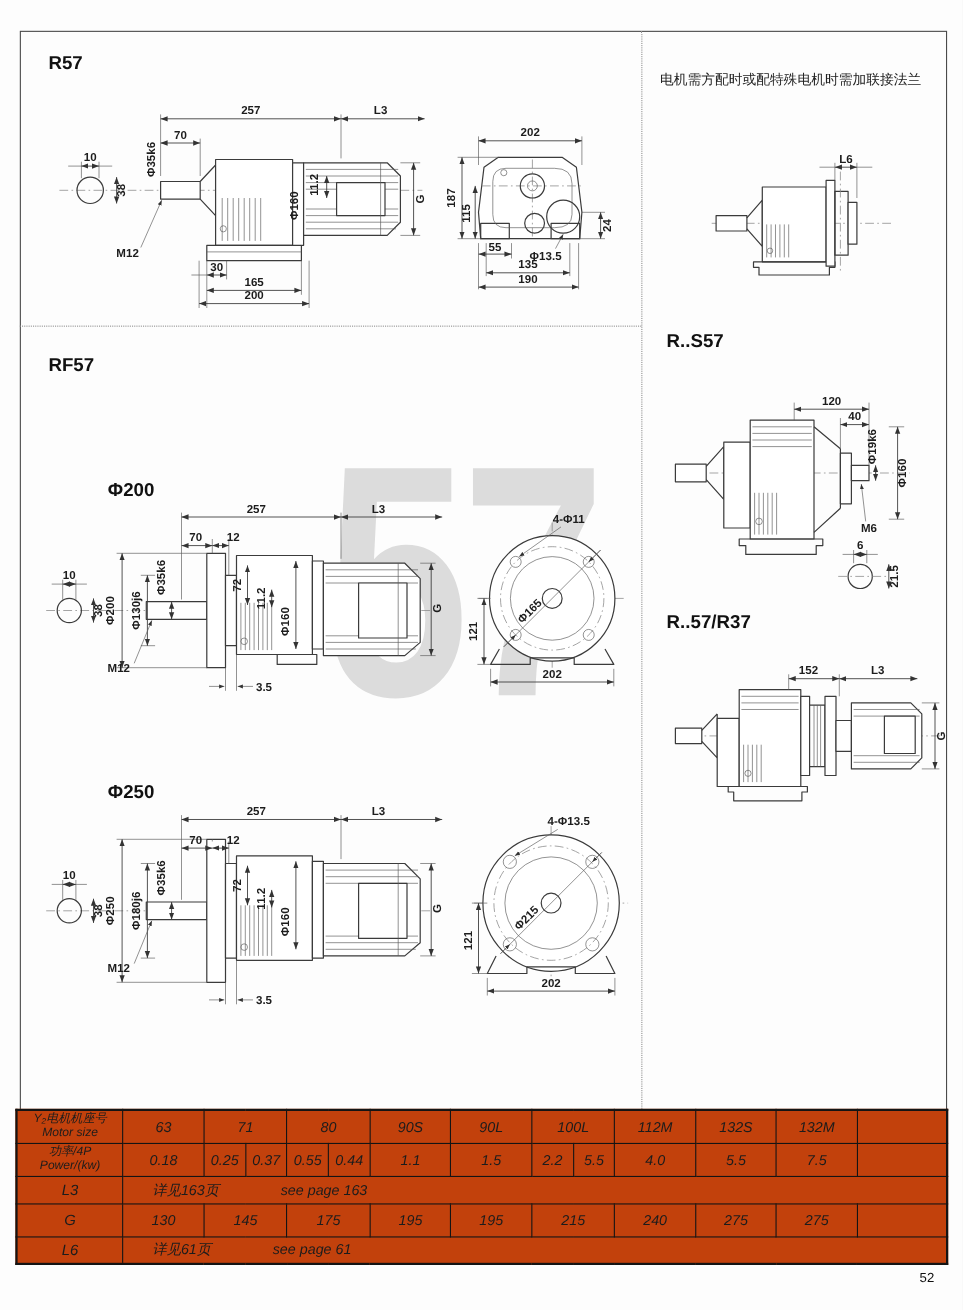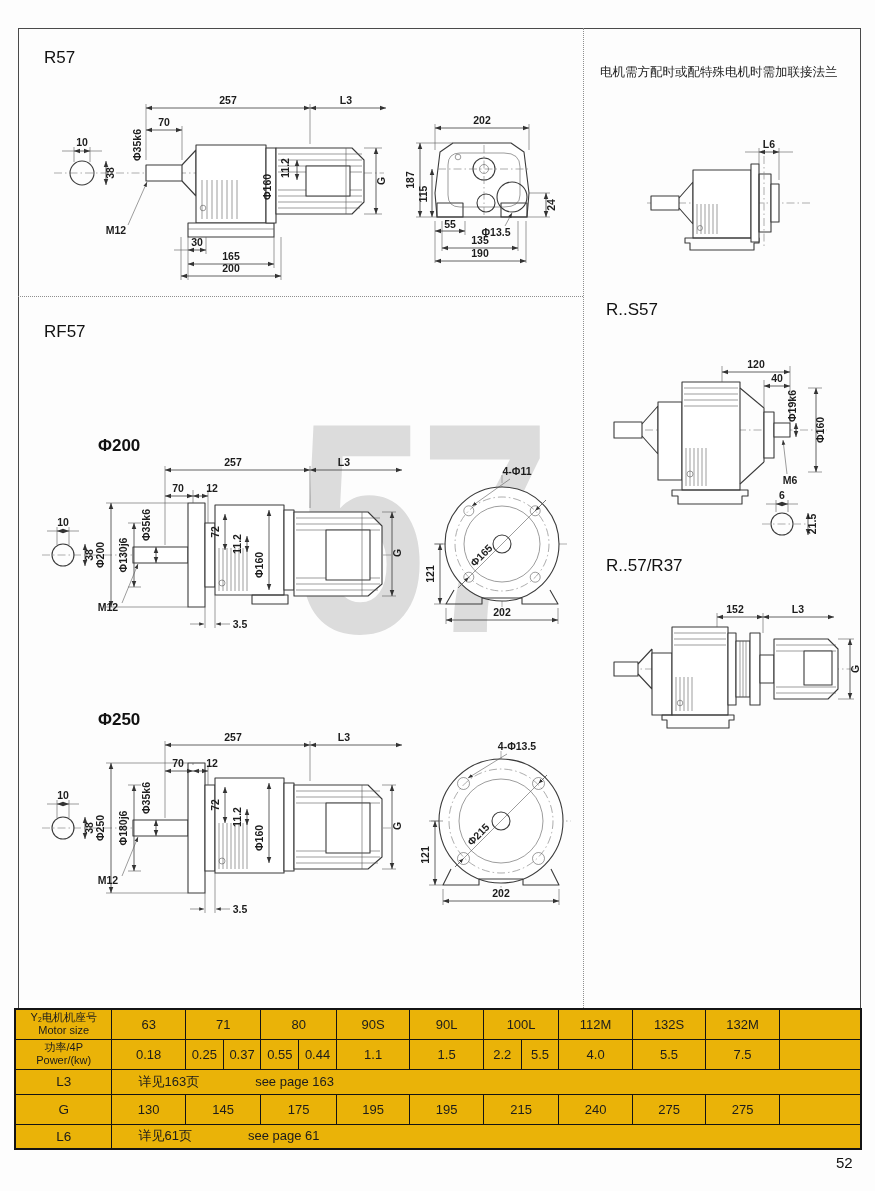--- a/index.html
+++ b/index.html
@@ -3,35 +3,35 @@
 <meta charset="utf-8">
 <style>
   html,body{margin:0;padding:0;background:#f6f6f6;}
   .page{position:relative;width:875px;height:1191px;background:#fdfdfd;overflow:hidden;
         font-family:"Liberation Sans",sans-serif;color:#1c1c1c;}
   .frame{position:absolute;left:18px;top:28px;width:841px;height:982px;border:1.5px solid #4a4a4a;}
   .div-v{position:absolute;left:583px;top:28px;height:982px;width:0;border-left:1.5px dotted #8f8f8f;}
   .div-h{position:absolute;left:18px;top:296px;width:565px;height:0;border-top:1.5px dotted #8f8f8f;}
   .watermark{position:absolute;left:296px;top:378px;font-size:300px;line-height:300px;font-weight:bold;
              color:#dcdcdc;transform:scaleX(.78);transform-origin:left top;letter-spacing:-8px;z-index:0;}
-  .ttl{position:absolute;font-size:17px;font-weight:normal;color:#111;}
+  .ttl{position:absolute;font-size:17px;font-weight:bold;color:#111;}
   .sub-ttl{position:absolute;font-size:17px;font-weight:bold;color:#111;}
   .noteblk{position:absolute;font-size:12px;line-height:1.35;color:#222;}
   .noteblk .zh{font-weight:normal;font-size:12.5px;margin-bottom:3px;}
-  .pagenum{position:absolute;left:836px;top:1154px;font-size:15px;color:#111;}
+  .pagenum{position:absolute;left:836px;top:1154px;font-size:12px;color:#111;}
   svg{position:absolute;overflow:visible;z-index:1;}
   svg .ln{fill:none;stroke:#3b3b3b;stroke-width:1.1;stroke-linejoin:round;}
   svg .lnf{fill:#fff;stroke:#3b3b3b;stroke-width:1.1;stroke-linejoin:round;}
   svg .thin{fill:none;stroke:#5a5a5a;stroke-width:.6;}
   svg .dim{fill:none;stroke:#3b3b3b;stroke-width:.8;}
   svg .cl{fill:none;stroke:#8a8a8a;stroke-width:.7;stroke-dasharray:8 3 1.5 3;}
   svg text{font:bold 10.5px "Liberation Sans",sans-serif;fill:#1d1d1d;text-anchor:middle;}
   
   .tbl{position:absolute;left:14px;top:1008px;border-collapse:collapse;table-layout:fixed;width:848px;
-       background:#eab308;z-index:2;}
+       background:#c2410c;z-index:2;font-style:italic;}
   .tbl td{border:1px solid #141414;text-align:center;vertical-align:middle;font-size:13px;padding:0;}
   .tbl{border:2px solid #141414;}
   .tbl .two{font-size:11px;line-height:1.2;}
   .tbl .rowlabel{font-size:13.5px;}
   .tbl .spancell{text-align:left;padding-left:26px;}
   .tbl .spancell .zh{margin-right:56px;}
 </style>
 </head>
 <body>
 

